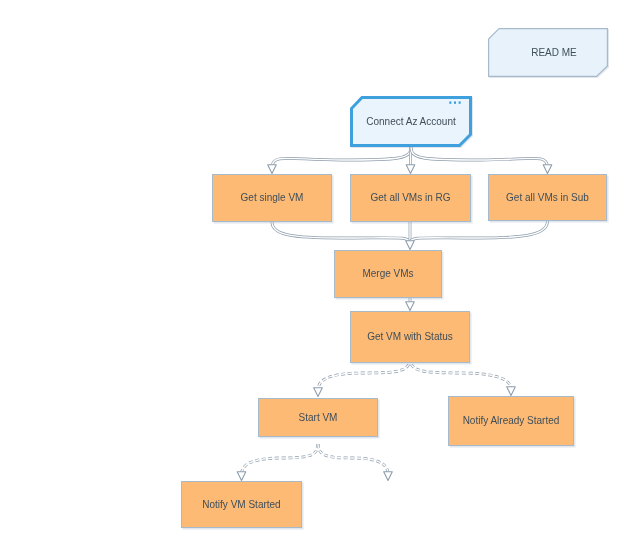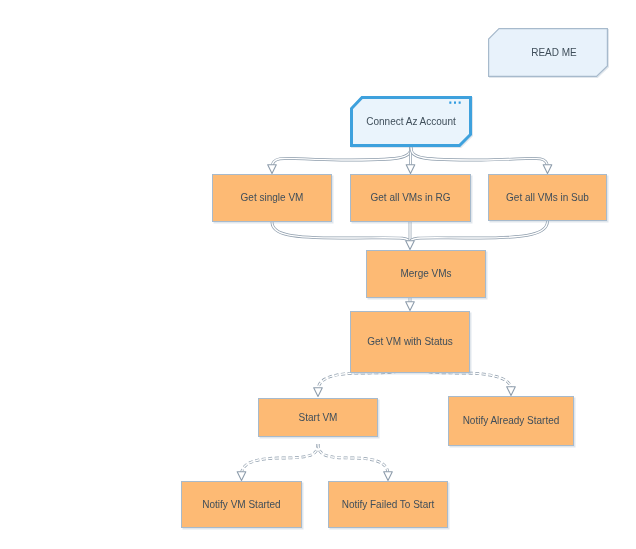--- a/index.html
+++ b/index.html
@@ -124,35 +124,32 @@
   <div class="node rect" style="left:212px;top:174px;width:120px;height:48px;">
     <span class="label">Get single VM</span>
   </div>
   <div class="node rect" style="left:350px;top:174px;width:121px;height:48px;text-align:right;">
     <span class="label">Get all VMs in RG</span>
   </div>
   <div class="node rect" style="left:488px;top:174px;width:119px;height:47px;">
     <span class="label">Get all VMs in Sub</span>
   </div>
 
-  <div class="node rect" style="left:366px;top:250px;width:120px;height:48px;">
+  <div class="node rect" style="left:334px;top:250px;width:108px;height:48px;">
     <span class="label">Merge VMs</span>
   </div>
 
-  <div class="node rect" style="left:350px;top:311px;width:120px;height:62px;">
+  <div class="node rect" style="left:350px;top:311px;width:120px;height:52px;">
     <span class="label">Get VM with Status</span>
   </div>
 
   <div class="node rect" style="left:258px;top:398px;width:120px;height:39px;">
     <span class="label">Start VM</span>
   </div>
   <div class="node rect" style="left:448px;top:396px;width:126px;height:50px;">
     <span class="label">Notify Already Started</span>
   </div>
 
   <div class="node rect" style="left:181px;top:481px;width:121px;height:47px;">
     <span class="label">Notify VM Started</span>
   </div>
-  <div class="node rect" style="left:328px;top:481px;width:120px;height:47px;">
-    <span class="label">Notify Failed To Start</span>
-  </div>
 
 </div>
 
 </body></html>

